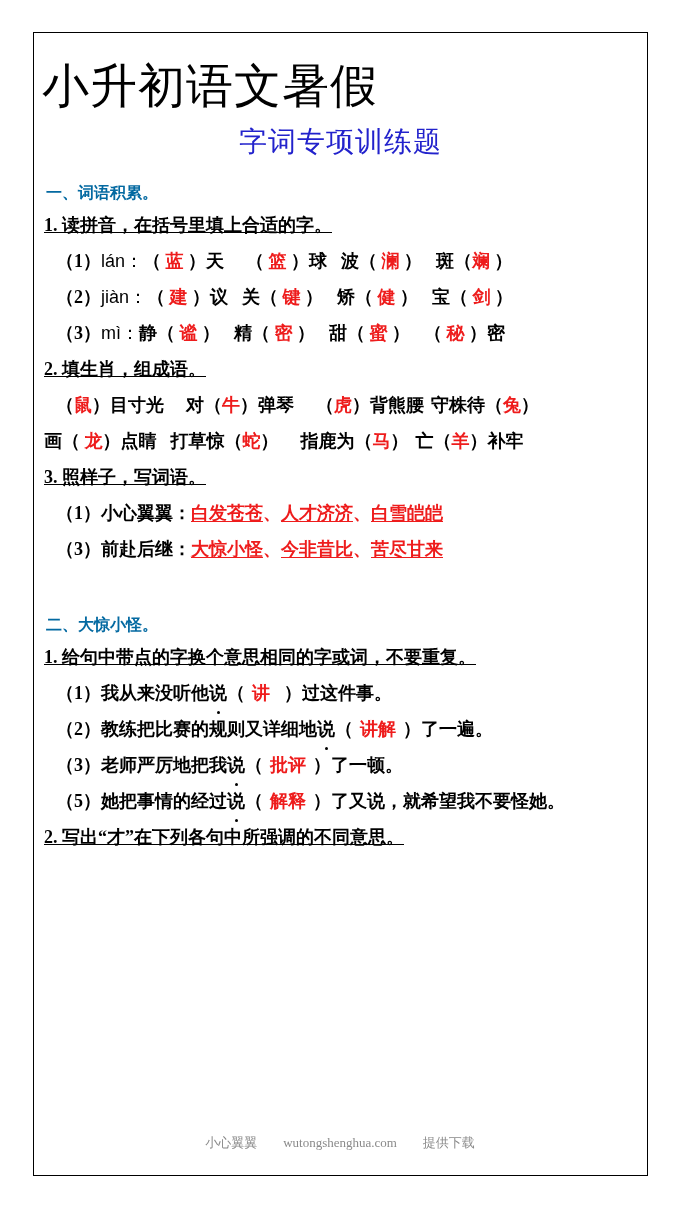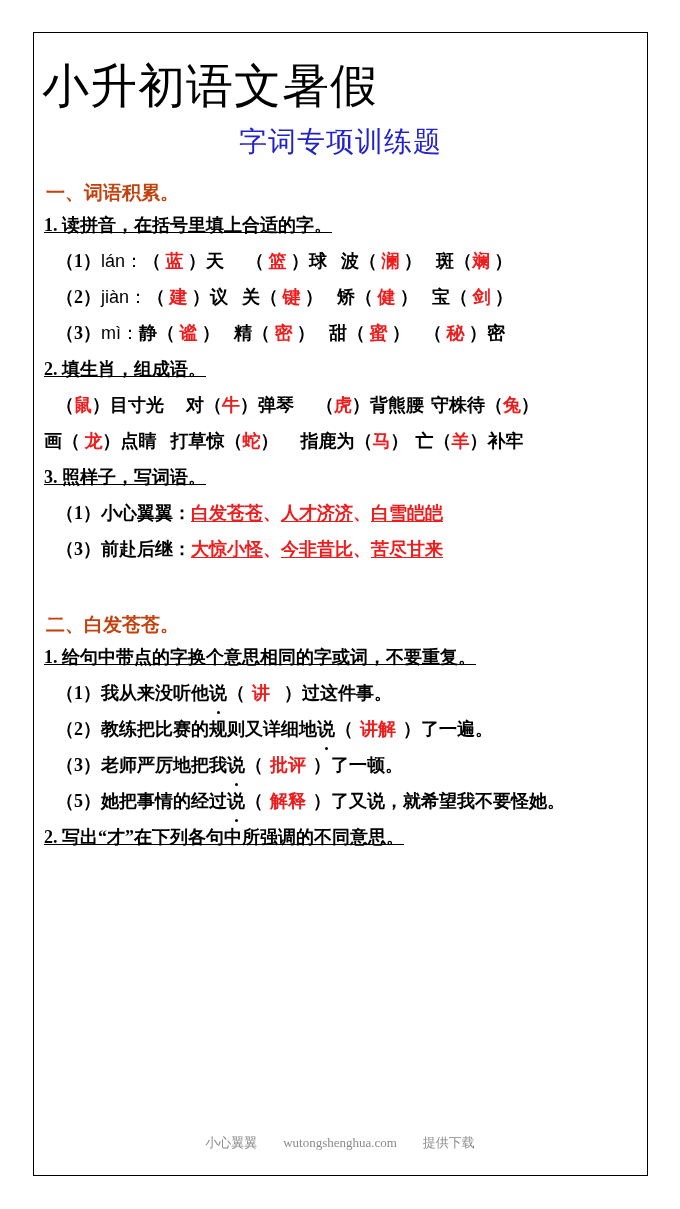--- a/index.html
+++ b/index.html
@@ -38,23 +38,23 @@
     font-size:28px;
     line-height:42px;
     color:#2222cc;
     font-weight:400;
     letter-spacing:1px;
     margin-top:4px;
   }
 
   
   .sec-head{
-    color:#c2410c;
+    color:#0369a1;
     font-weight:700;
-    font-size:19px;
+    font-size:16px;
     line-height:28px;
     margin-top:16px;
     margin-left:4px;
     font-family:"Liberation Sans", sans-serif;
   }
   .sec-head.two{margin-top:44px;}
 
   
   .q{
     font-size:18px;
@@ -154,21 +154,21 @@
 
     <div class="sub">
       <span>（1）</span><span>小心翼翼：</span><span class="ans-u">白发苍苍</span><span class="sep">、</span><span class="ans-u">人才济济</span><span class="sep">、</span><span class="ans-u">白雪皑皑</span>
     </div>
 
 
     <div class="sub">
       <span>（3）</span><span>前赴后继：</span><span class="ans-u">大惊小怪</span><span class="sep">、</span><span class="ans-u">今非昔比</span><span class="sep">、</span><span class="ans-u">苦尽甘来</span>
     </div>
 
-    <div class="sec-head two">二、白发苍苍。</div>
+    <div class="sec-head two">二、大惊小怪。</div>
 
     <div class="q">1. 给句中带点的字换个意思相同的字或词，不要重复。</div>
 
     <div class="sub">
       <span>（1）</span><span>我从来没听他</span><span class="dot">说</span>（<span class="sp-s"></span><span class="ans">讲</span><span class="sp"></span>）<span>过这件事。</span>
     </div>
 
     <div class="sub">
       <span>（2）</span><span>教练把比赛的规则又详细地</span><span class="dot">说</span>（<span class="sp-s"></span><span class="ans">讲解</span><span class="sp-s"></span>）<span>了一遍。</span>
     </div>

